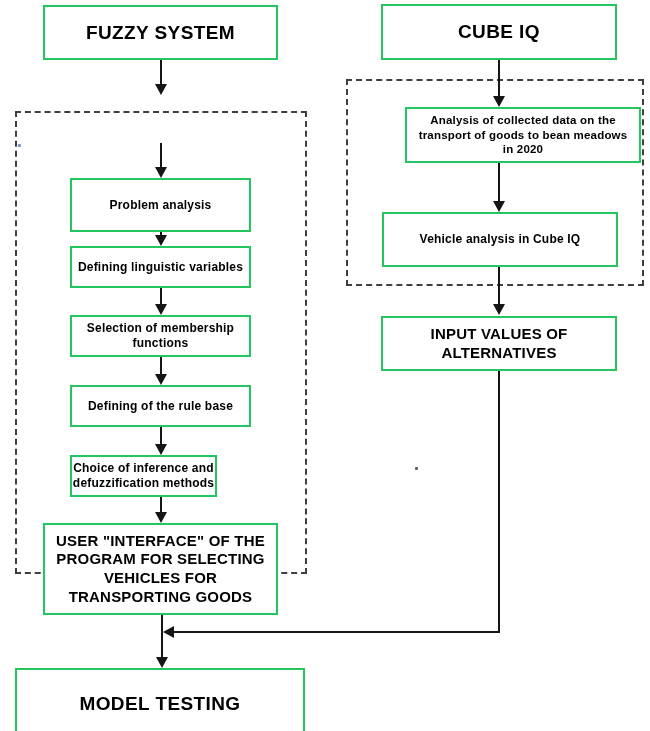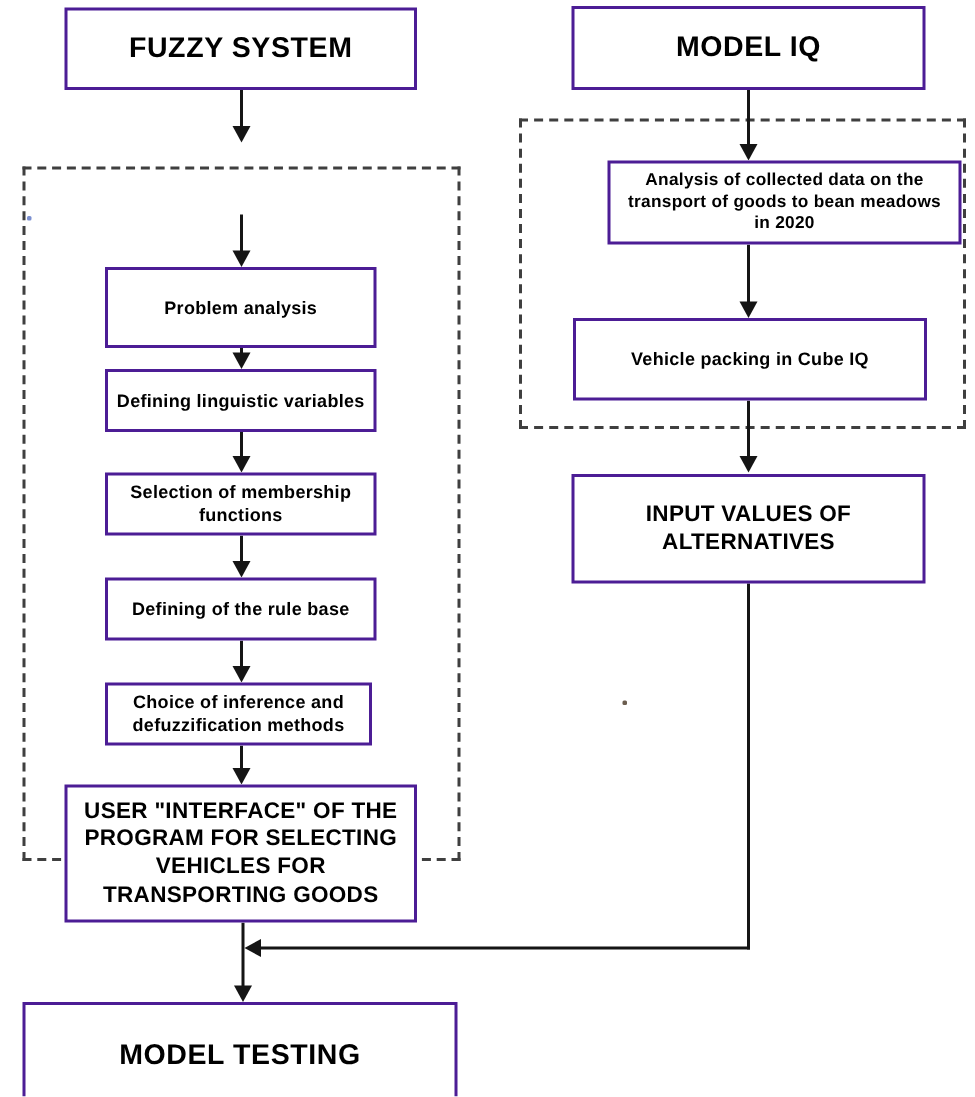--- a/index.html
+++ b/index.html
@@ -12,21 +12,21 @@
     position: relative;
     width: 650px;
     height: 731px;
     background: #ffffff;
     overflow: hidden;
   }
   .box {
     position: absolute;
     box-sizing: border-box;
     background: #ffffff;
-    border: 2px solid #4c1d95;
+    border: 2px solid #22c55e;
     color: #000000;
     font-weight: bold;
     text-align: center;
     display: flex;
     align-items: center;
     justify-content: center;
     white-space: pre-line;
     line-height: 1.25;
     z-index: 3;
     letter-spacing: 0.2px;
@@ -101,44 +101,44 @@
 
   <div class="vl" style="left:498px; top:371px; height:262px;"></div>
   <div class="hl" style="left:172px; top:631px; width:328px;"></div>
   <div class="ah-left" style="left:163px; top:626px;"></div>
 
   <div class="speck" style="left:18px; top:144px; width:3px; height:3px; background:#7b8fd0;"></div>
   <div class="speck" style="left:415px; top:467px; width:3px; height:3px; background:#6b5d4f;"></div>
 
   <div class="box title" style="left:43px;  top:5px;   width:235px; height:55px;">FUZZY SYSTEM</div>
 
-  <div class="box title" style="left:381px; top:4px;   width:236px; height:56px;">MODEL IQ</div>
+  <div class="box title" style="left:381px; top:4px;   width:236px; height:56px;">CUBE IQ</div>
 
 
   <div class="box small" style="left:70px;  top:178px; width:181px; height:54px;">Problem analysis</div>
 
   <div class="box small" style="left:70px;  top:246px; width:181px; height:42px;">Defining linguistic variables</div>
 
   <div class="box small" style="left:70px;  top:315px; width:181px; height:42px;">Selection of membership
 functions</div>
 
   <div class="box small" style="left:70px;  top:385px; width:181px; height:42px;">Defining of the rule base</div>
 
-  <div class="box small" style="left:70px;  top:455px; width:178px; height:42px;">Choice of inference and
+  <div class="box small" style="left:70px;  top:455px; width:147px; height:42px;">Choice of inference and
 defuzzification methods</div>
 
   <div class="box mid" style="left:43px;  top:523px; width:235px; height:92px;">USER "INTERFACE" OF THE
 PROGRAM FOR SELECTING
 VEHICLES FOR
 TRANSPORTING GOODS</div>
 
   <div class="box xsmall" style="left:381px; top:107px; width:236px; height:56px;margin-left:24px;">Analysis of collected data on the
 transport of goods to bean meadows
 in 2020</div>
 
-  <div class="box small" style="left:382px; top:212px; width:236px; height:55px;">Vehicle packing in Cube IQ</div>
+  <div class="box small" style="left:382px; top:212px; width:236px; height:55px;">Vehicle analysis in Cube IQ</div>
 
-  <div class="box mid" style="left:381px; top:316px; width:236px; height:73px;">INPUT VALUES OF
+  <div class="box mid" style="left:381px; top:316px; width:236px; height:55px;">INPUT VALUES OF
 ALTERNATIVES</div>
 
   <div class="box title" style="left:15px;  top:668px; width:290px; height:71px;">MODEL TESTING</div>
 
 </div>
 
 </body></html>

